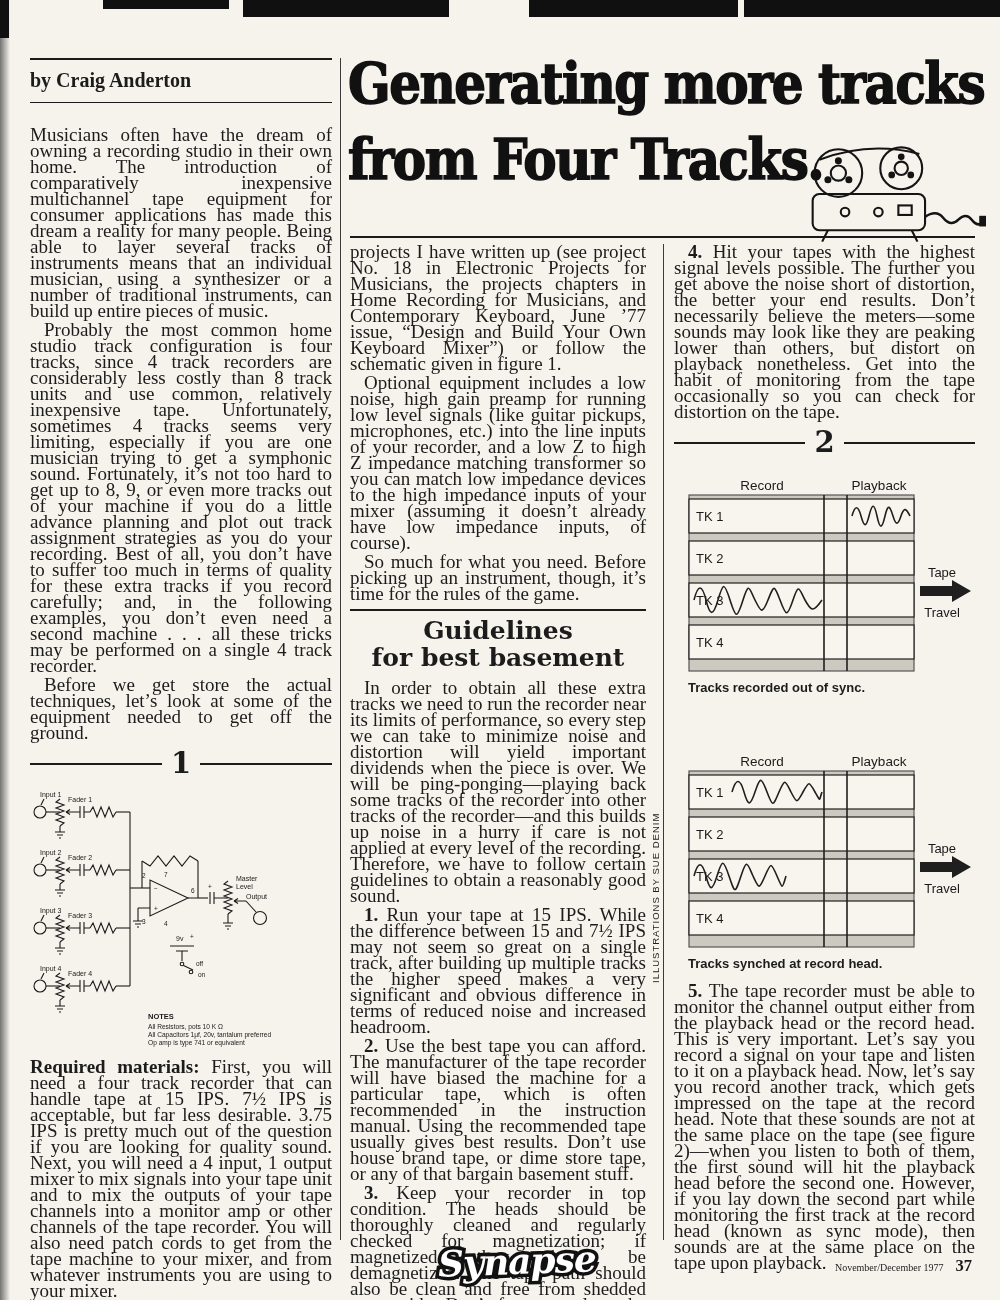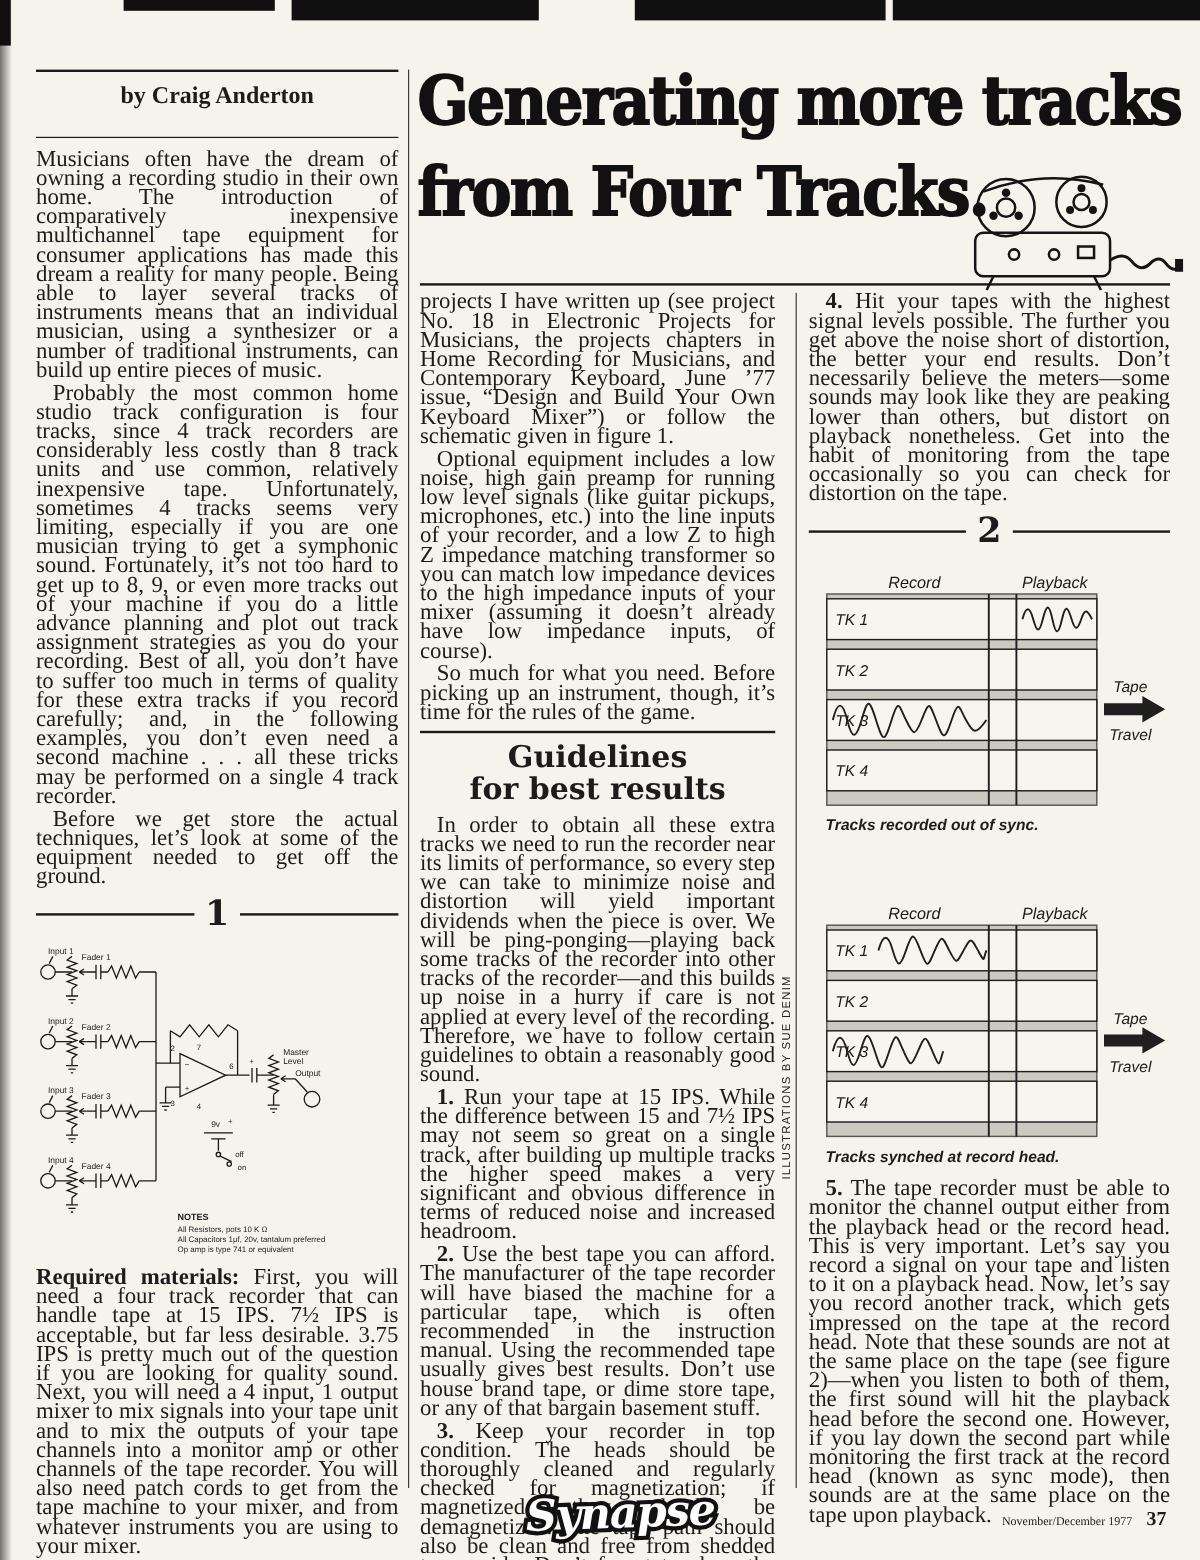--- a/index.html
+++ b/index.html
@@ -38,34 +38,34 @@
   .col1 { left:30px; top:58px; width:302px; }
   .col2 { left:350px; top:244px; width:296px; }
   .col3 { left:674px; top:244px; width:301px; }
 
   .body { font-size:19px; line-height:16px; text-align:justify; margin:0 0 3px 0; }
   .indent { text-indent:14px; }
   .it { }
   .bd { font-weight:bold; }
 
   .byline-box { border-top:2px solid #1a1a1a; border-bottom:1.5px solid #1a1a1a;
-    text-align:center; padding:9px 0 22px; margin-bottom:10px; }
+    text-align:left; padding:9px 0 10px; margin-bottom:24px; }
   .byline { font-size:20px; font-weight:bold; }
 
   .fig-label { display:flex; align-items:center; gap:9px; margin:8px 0 5px; }
   .fl-line { flex:1; height:2px; background:#1a1a1a; }
   .fl-num { font-family:"DejaVu Serif", serif; font-size:29px; font-weight:bold; line-height:1; }
 
   .hrule { height:1.5px; background:#1a1a1a; margin:7px 0 6px; }
   .guidelines { font-family:"DejaVu Serif", serif; font-size:25px; font-weight:bold;
     text-align:center; line-height:1.08; margin:2px 0 9px; }
 
   .schematic { display:block; margin:0 0 6px 0; }
 
-  .fig2-block { margin:20px 0 0 0;font-style:italic; }
+  .fig2-block { margin:20px 0 0 0; }
   .fig2-caption { font-family:"Liberation Sans", sans-serif; font-weight:bold;
     font-size:13px; margin:1px 0 0 14px; }
   .fig2-gap1 { margin-bottom:58px; }
   .fig2-gap2 { margin-bottom:12px; }
   .diag-svg { display:block; }
 
   .credit-vertical { position:absolute; left:650px; top:748px; height:235px;
     writing-mode:vertical-rl; transform:rotate(180deg);
     font-family:"Liberation Sans", sans-serif; font-size:9.5px; letter-spacing:1px; color:#222; }
 
@@ -254,21 +254,21 @@
     <p class="body"><span class="bd">Required materials:</span><span> First, you will need a four track recorder that can handle tape at 15 IPS. 7½ IPS is acceptable, but far less desirable. 3.75 IPS is pretty much out of the question if you are looking for quality sound. Next, you will need a 4 input, 1 output mixer to mix signals into your tape unit and to mix the outputs of your tape channels into a monitor amp or other channels of the tape recorder. You will also need patch cords to get from the tape machine to your mixer, and from whatever instruments you are using to your mixer.</span></p>
   </div>
 
   <div class="col col2">
     <p class="body"><span>projects I have written up (see project No. 18 in </span><span class="it">Electronic Projects for Musicians</span><span>, the projects chapters in </span><span class="it">Home Recording for Musicians</span><span>, and </span><span class="it">Contemporary Keyboard</span><span>, June ’77 issue, “Design and Build Your Own Keyboard Mixer”) or follow the schematic given in figure 1.</span></p>
     <p class="body indent"><span>Optional equipment includes a low noise, high gain preamp for running low level signals (like guitar pickups, microphones, etc.) into the line inputs of your recorder, and a low Z to high Z impedance matching transformer so you can match low impedance devices to the high impedance inputs of your mixer (assuming it doesn’t already have low impedance inputs, of course).</span></p>
     <p class="body indent"><span>So much for what you need. Before picking up an instrument, though, it’s time for the rules of the game.</span></p>
     <div class="hrule"></div>
     <h2 class="guidelines">
       <span>Guidelines</span><br>
-      <span>for best results</span>
+      <span>for best basement</span>
     </h2>
     <p class="body indent"><span>In order to obtain all these extra tracks we need to run the recorder near its limits of performance, so every step we can take to minimize noise and distortion will yield important dividends when the piece is over. We will be </span><span class="it">ping-ponging</span><span>—playing back some tracks of the recorder into other tracks of the recorder—and this builds up noise in a hurry if care is not applied at every level of the recording. Therefore, we have to follow certain guidelines to obtain a reasonably good sound.</span></p>
     <p class="body indent"><span class="bd">1.</span><span> Run your tape at 15 IPS. While the difference between 15 and 7½ IPS may not seem so great on a single track, after building up multiple tracks the higher speed makes a very significant and obvious difference in terms of reduced noise and increased headroom.</span></p>
     <p class="body indent"><span class="bd">2.</span><span> Use the best tape you can afford. The manufacturer of the tape recorder will have biased the machine for a particular tape, which is often recommended in the instruction manual. Using the recommended tape usually gives best results. Don’t use house brand tape, or dime store tape, or any of that bargain basement stuff.</span></p>
     <p class="body indent"><span class="bd">3.</span><span> Keep your recorder in top condition. The heads should be thoroughly cleaned and regularly checked for magnetization; if magnetized, they should be demagnetized. The tape path should also be clean and free from shedded tape oxide. Don’t forget to clean the capstan and pinch roller, but be careful—some head cleaning solutions will crack the rubber of the pinch roller.</span></p>
   </div>
 
   <div class="col col3">
     <p class="body indent"><span class="bd">4.</span><span> Hit your tapes with the highest signal levels possible. The further you get above the noise short of distortion, the better your end results. Don’t necessarily believe the meters—some sounds may look like they are peaking lower than others, but distort on playback nonetheless. Get into the habit of monitoring from the tape occasionally so you can check for distortion on the tape.</span></p>
 

